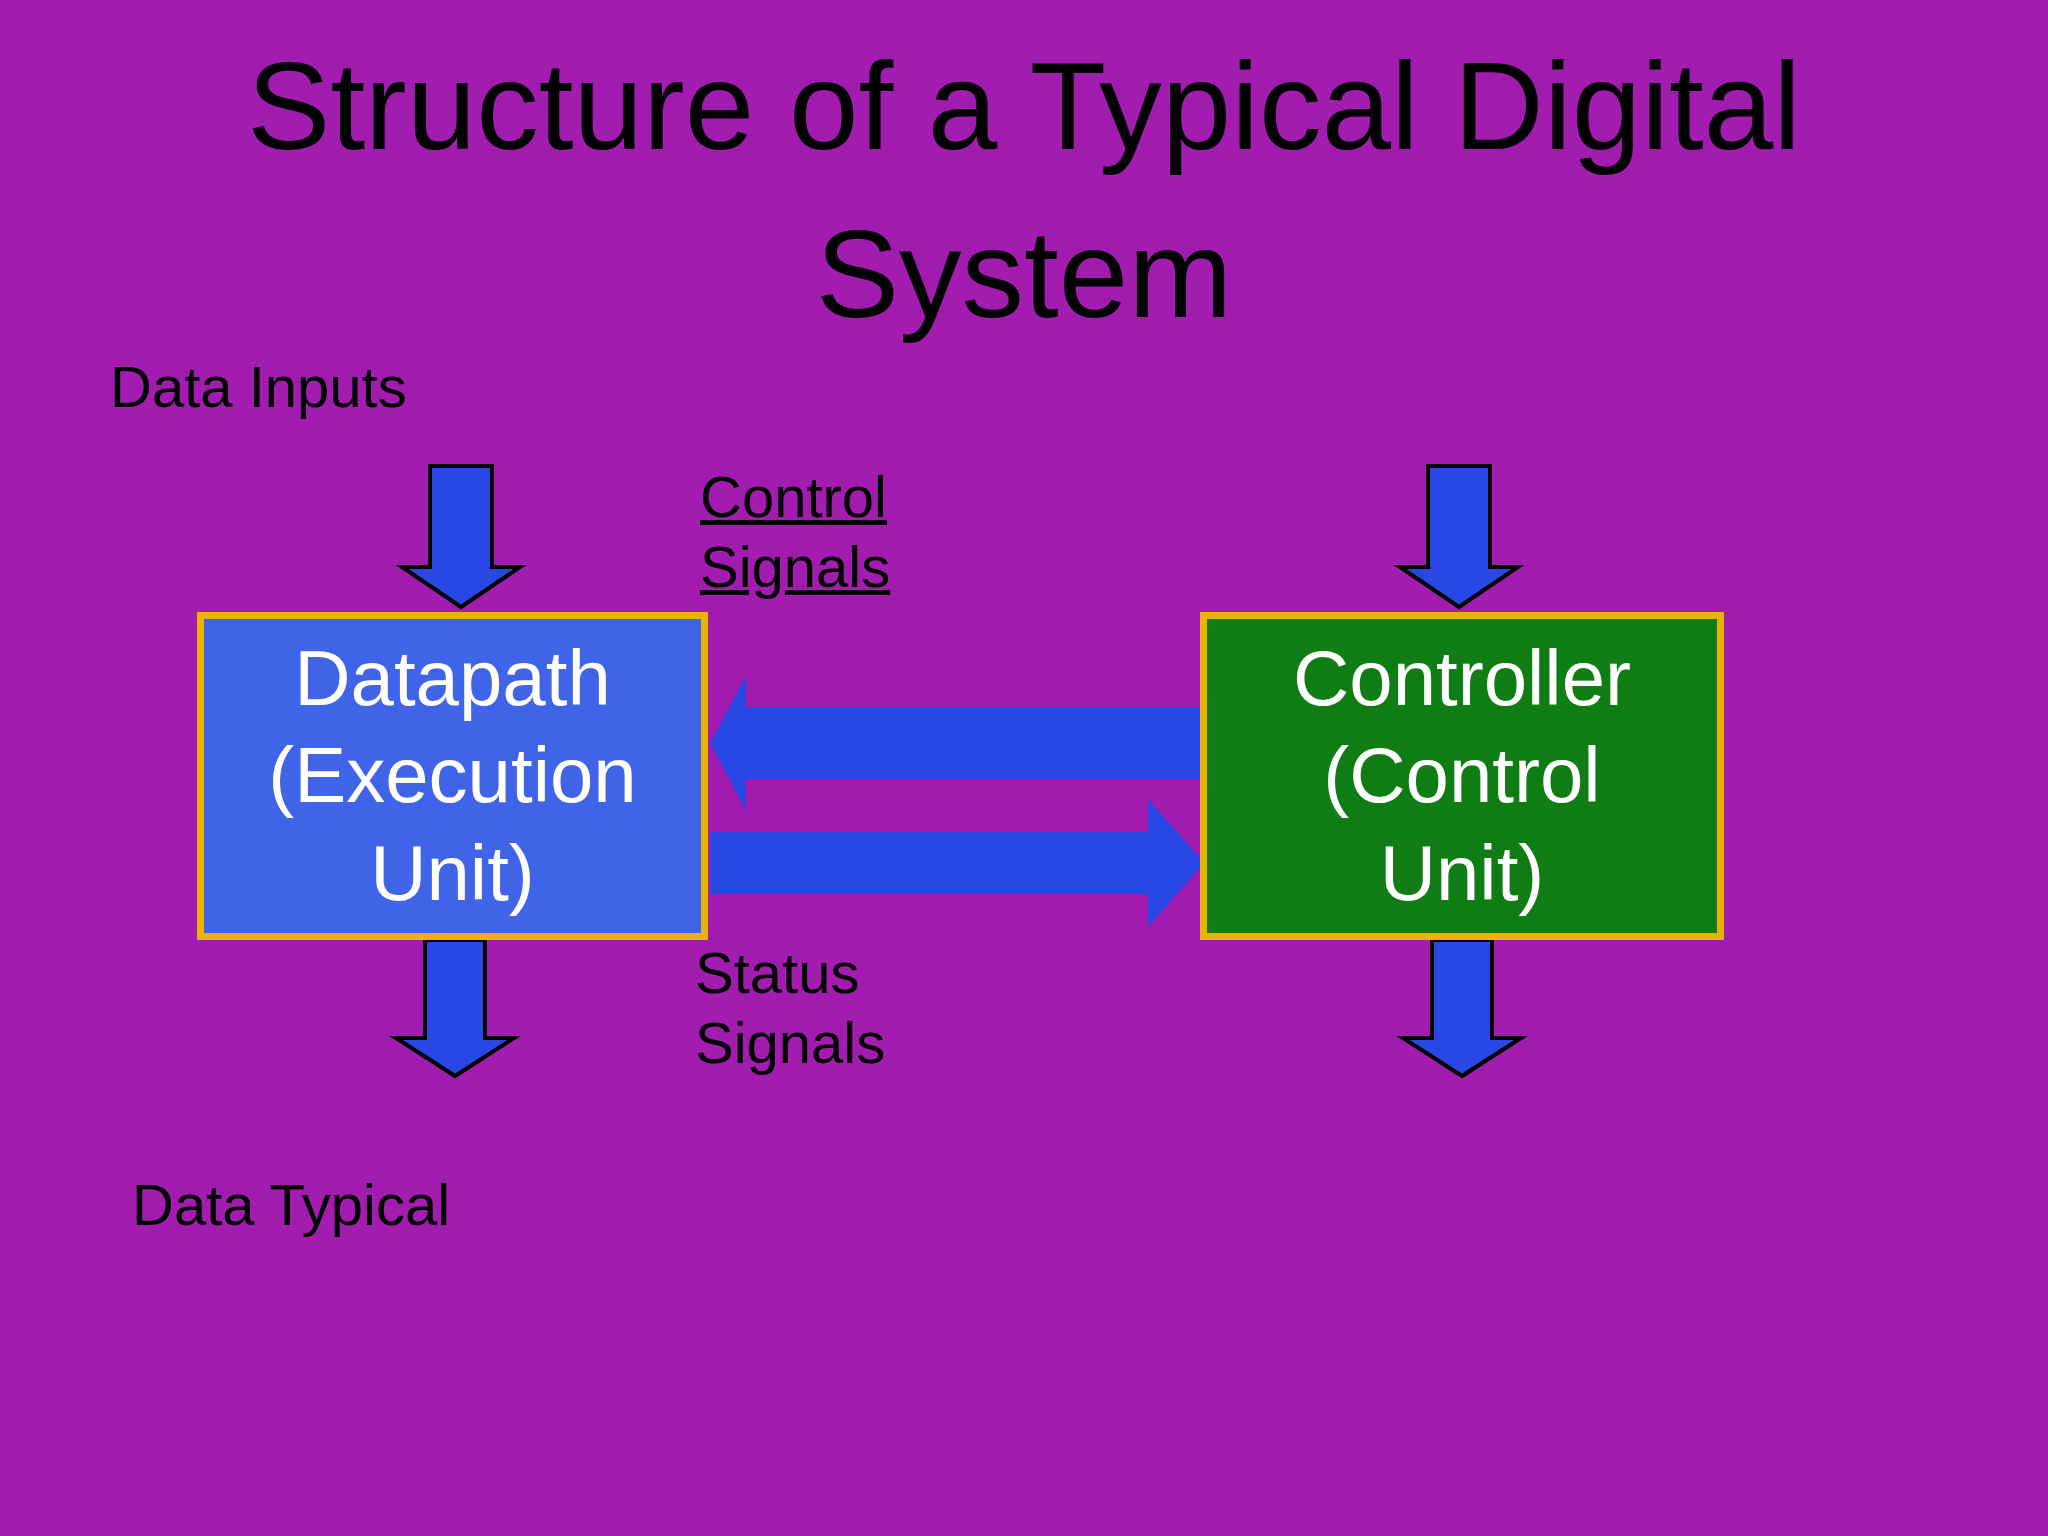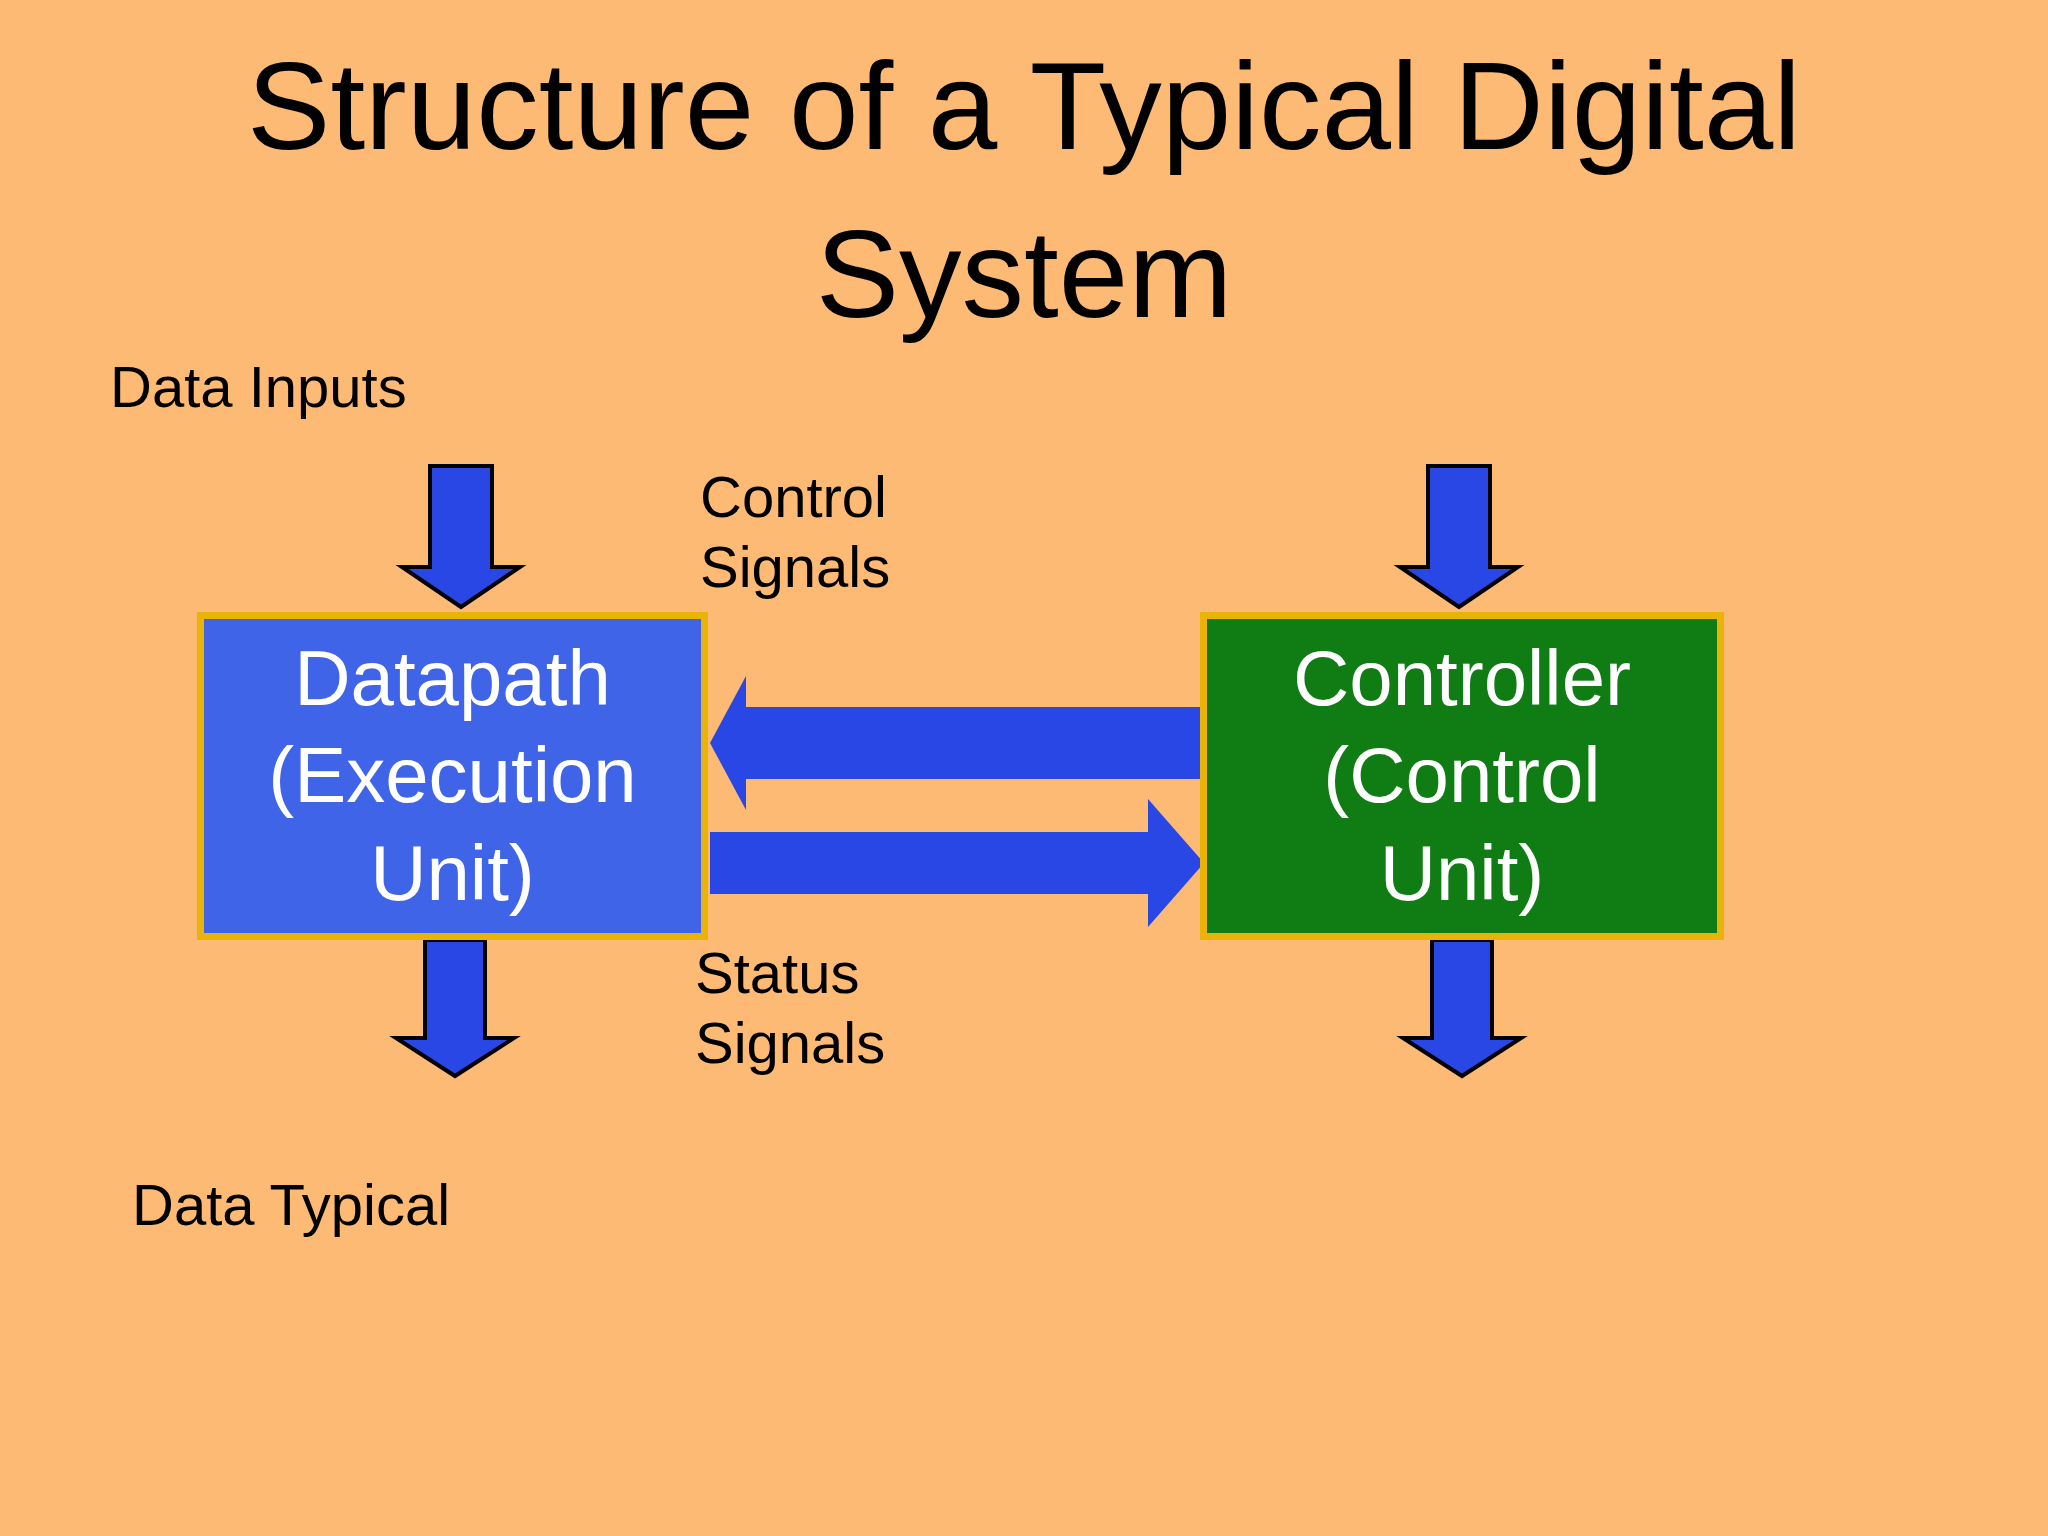--- a/index.html
+++ b/index.html
@@ -1,19 +1,19 @@
 <!DOCTYPE html>
 <html><head>
 <meta charset="utf-8">
 <style>
   html,body{margin:0;padding:0;background:#fff;}
   .slide{
     position:relative;
     width:2048px;height:1536px;
-    background:#fdba74;
+    background:#a21caf;
     overflow:hidden;
     font-family:"Liberation Sans", sans-serif;
     color:#000;
   }
   .abs{position:absolute;}
   .slide-title{
     left:0; right:0; top:22px;
     text-align:center;
     font-size:125px;
     line-height:1.34;
@@ -52,21 +52,21 @@
 <body>
 
 <div class="slide">
 
   <h1 class="slide-title abs">Structure of a Typical Digital
 System</h1>
 
   <div class="lbl" style="left:110px; top:352px; width:700px;">Data Inputs</div>
 
 
-  <div class="lbl" style="left:700px; top:462px; width:500px;">Control
+  <div class="lbl" style="left:700px; top:462px; width:500px;text-decoration:underline;">Control
 Signals</div>
 
   <div class="lbl" style="left:695px; top:938px; width:500px;">Status
 Signals</div>
 
   <div class="lbl" style="left:132px; top:1170px; width:700px;">Data Typical</div>
 
 
   <svg class="arrows" viewBox="0 0 2048 1536">
 

